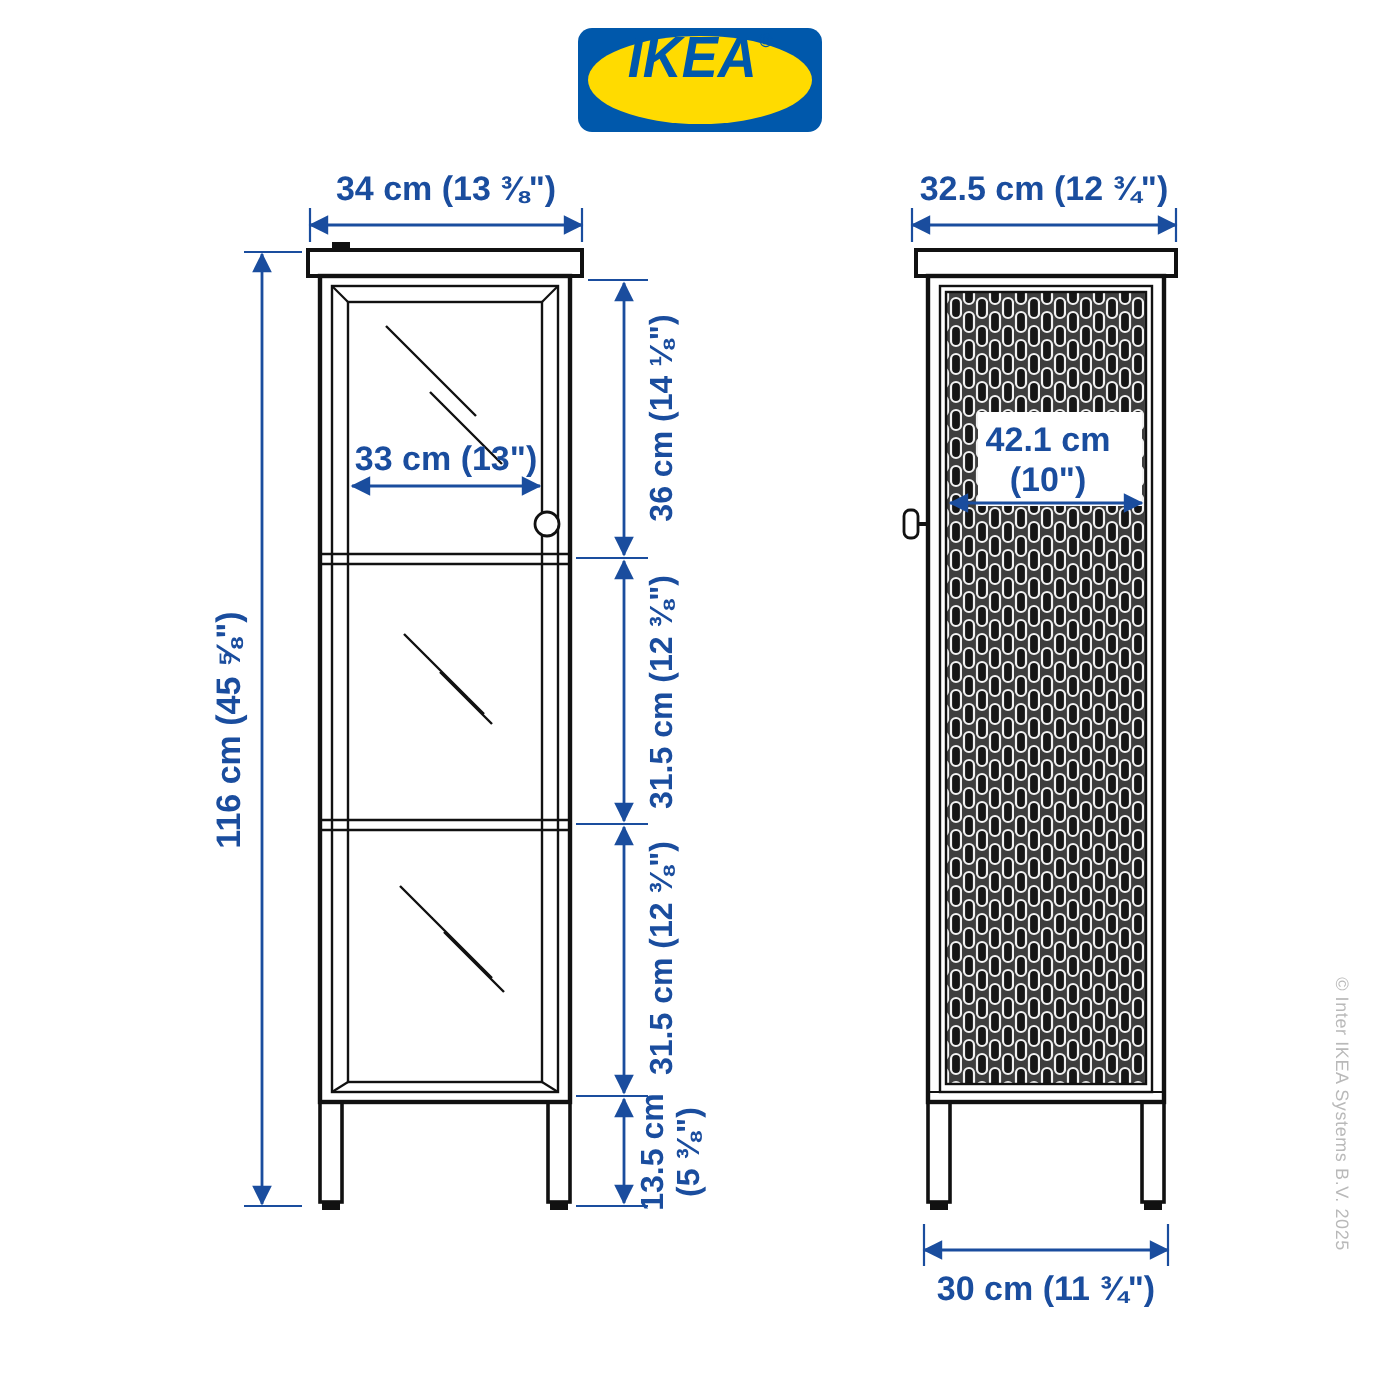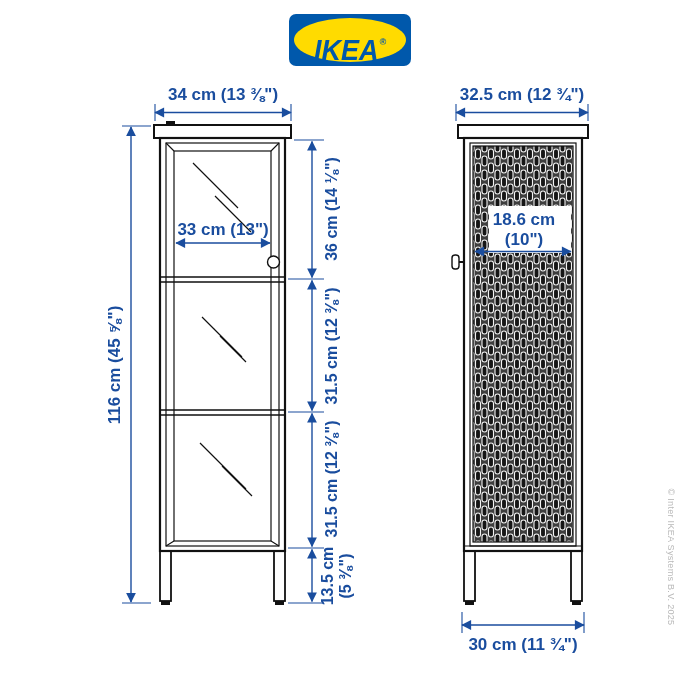--- a/index.html
+++ b/index.html
@@ -12,21 +12,21 @@
   .stage{position:relative;width:700px;height:700px;background:#ffffff;overflow:hidden;
          font-family:"Liberation Sans","DejaVu Sans",sans-serif;}
   svg{position:absolute;left:0;top:0;}
   .label{position:absolute;color:var(--dim-blue);font-weight:700;font-size:17px;
          white-space:nowrap;transform:translate(-50%,-50%);line-height:1.15;}
   .vlabel{transform:translate(-50%,-50%) rotate(-90deg);font-size:16px;}
   .two-line{text-align:center;}
   .copyright{position:absolute;color:#b9b9b9;font-size:9px;font-weight:400;white-space:nowrap;
              transform:translate(-50%,-50%) rotate(90deg);letter-spacing:.3px;}
   .logo{position:absolute;left:289px;top:14px;width:122px;height:52px;background:var(--logo-blue);
-        border-radius:7px;display:flex;align-items:flex-end;justify-content:center;}
+        border-radius:7px;display:flex;align-items:flex-start;justify-content:center;}
   .logo-ellipse{position:absolute;left:5px;top:4px;width:112px;height:44px;
         background:var(--logo-yellow);border-radius:50%;}
   .logo-text{position:relative;color:var(--logo-blue);font-weight:800;font-style:italic;
         font-size:27px;letter-spacing:0;transform:scaleY(1.08);}
   .reg{font-size:9px;vertical-align:14px;margin-left:1px;}
 </style>
 </head>
 <body>
 
 <div class="stage">
@@ -117,18 +117,18 @@
   <div class="label" style="left:223px;top:230px;">33 cm (13")</div>
   <div class="label vlabel" style="left:115px;top:365px;font-size:17px;">116 cm (45 ⅝")</div>
   <div class="label vlabel" style="left:332px;top:209px;">36 cm (14 ⅛")</div>
   <div class="label vlabel" style="left:332px;top:346px;">31.5 cm (12 ⅜")</div>
   <div class="label vlabel" style="left:332px;top:479px;">31.5 cm (12 ⅜")</div>
   <div class="label vlabel two-line" style="left:337px;top:576px;">
     <div>13.5 cm</div>
     <div>(5 ⅜")</div>
   </div>
   <div class="label two-line" style="left:524px;top:230px;">
-    <div>18.6 cm</div>
+    <div>42.1 cm</div>
     <div>(10")</div>
   </div>
   <div class="label" style="left:523px;top:645px;">30 cm (11 ¾")</div>
   <div class="copyright" style="left:671px;top:557px;">© Inter IKEA Systems B.V. 2025</div>
 </div>
 
 </body></html>

